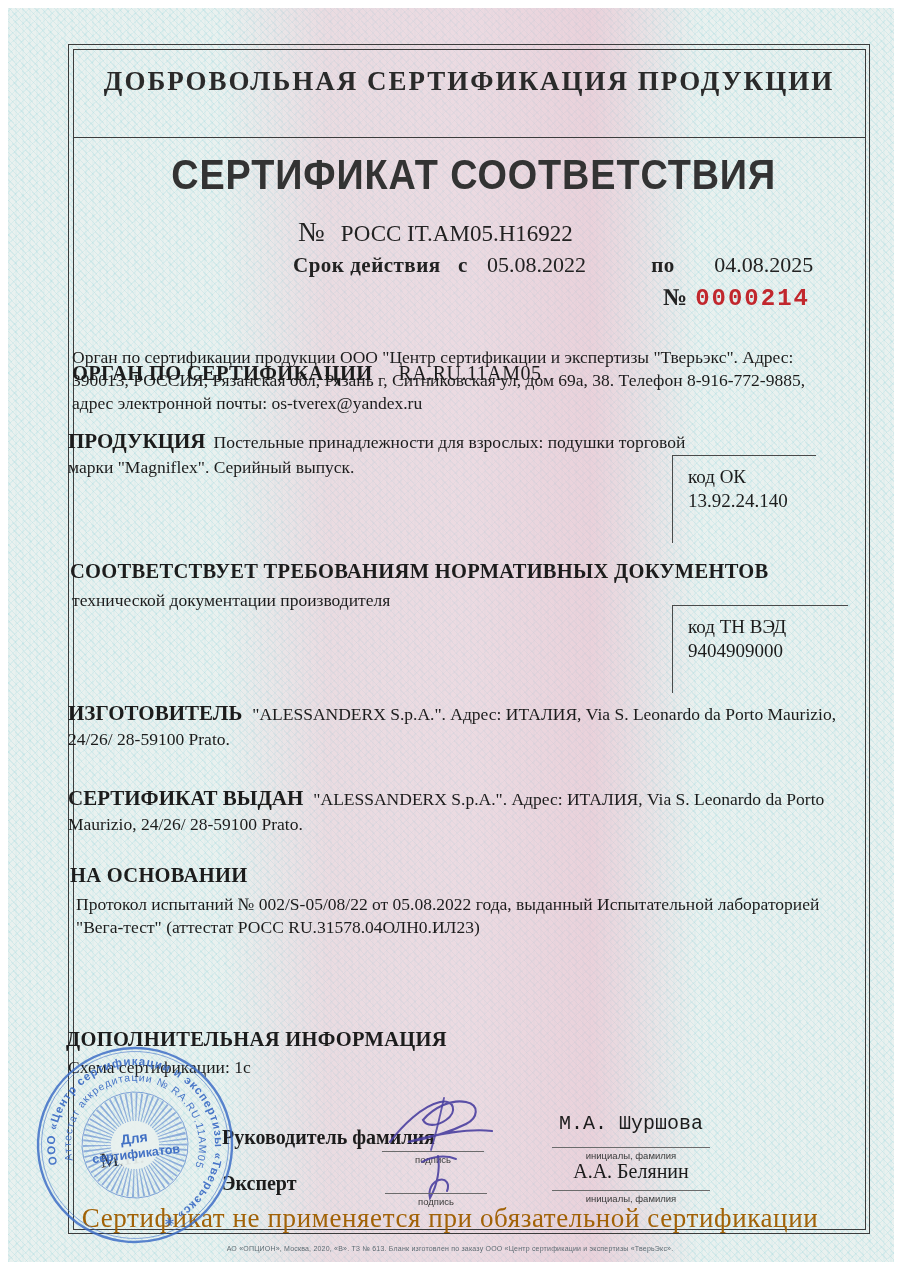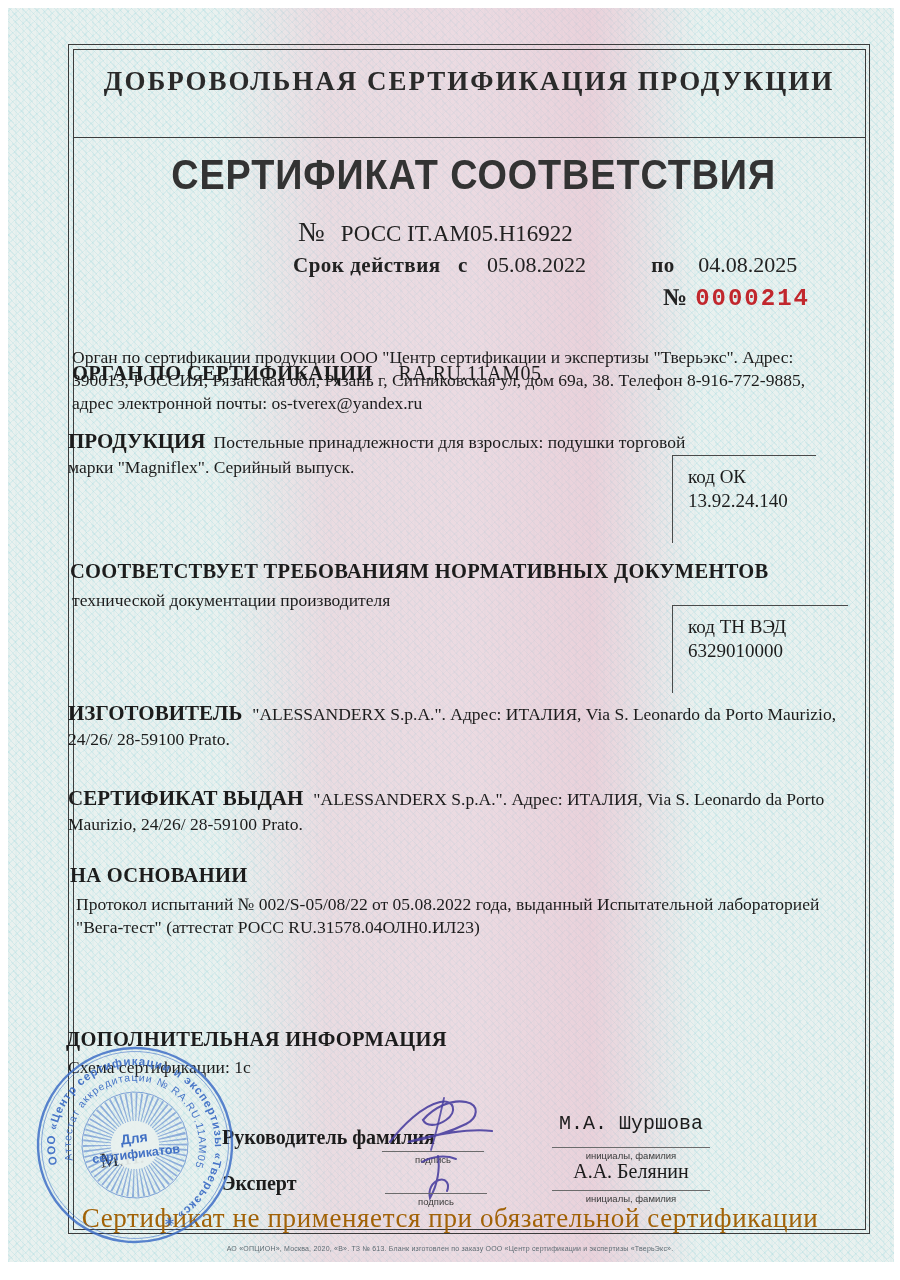--- a/index.html
+++ b/index.html
@@ -27,21 +27,21 @@
   .title-row{left:0;top:150px;width:900px;text-align:center;}
   .title-row span{display:inline-block;margin-left:48px;font-family:"Liberation Sans",sans-serif;
     font-weight:bold;font-size:43px;letter-spacing:1px;color:#333;transform:scaleX(.88);}
 
   .certno{left:298px;top:216px;font-size:23px;color:#222;}
   .certno .no{font-size:28px;margin-right:16px;}
   .validity{left:293px;top:252px;font-size:21px;color:#222;}
   .validity b{letter-spacing:.5px;margin-top:44px;}
   .validity .d1{margin-left:14px;font-weight:normal;font-size:22px;}
   .validity .po{margin-left:60px;}
-  .validity .d2{margin-left:18px;font-weight:normal;font-size:22px;}
+  .validity .d2{margin-left:34px;font-weight:normal;font-size:22px;}
   .blankno{left:663px;top:284px;font-size:24px;}
   .blankno .no{font-weight:bold;color:#222;margin-right:8px;}
   .blankno .digits{font-family:"Liberation Mono",monospace;letter-spacing:2px;font-weight:bold;}
 
   .h-sec{font-weight:bold;font-size:20.5px;color:#1c1c1c;letter-spacing:.3px;}
   .body-t{font-size:17.5px;line-height:1.32;color:#1c1c1c;}
 
   .organ-head{left:72px;top:321px;margin-top:41px;}
   .organ-head .code{font-weight:normal;font-size:20px;margin-left:26px;letter-spacing:.5px;}
   .organ-body{left:72px;top:346px;width:778px;}
@@ -140,21 +140,21 @@
   </div>
   <div class="abs codebox ok">
     <div>код ОК</div>
     <div>13.92.24.140</div>
   </div>
 
   <div class="abs h-sec conform-head">СООТВЕТСТВУЕТ ТРЕБОВАНИЯМ НОРМАТИВНЫХ ДОКУМЕНТОВ</div>
   <div class="abs body-t conform-body">технической документации производителя</div>
   <div class="abs codebox tnved">
     <div>код ТН ВЭД</div>
-    <div>6329010000</div>
+    <div>9404909000</div>
   </div>
 
   <div class="abs body-t manufacturer">
     <b>ИЗГОТОВИТЕЛЬ</b><span>"ALESSANDERX S.p.A.". Адрес: ИТАЛИЯ, Via S. Leonardo da Porto Maurizio, 24/26/ 28-59100 Prato.</span>
   </div>
 
   <div class="abs body-t issued">
     <b>СЕРТИФИКАТ ВЫДАН</b><span>"ALESSANDERX S.p.A.". Адрес: ИТАЛИЯ, Via S. Leonardo da Porto Maurizio, 24/26/ 28-59100 Prato.</span>
   </div>
 

